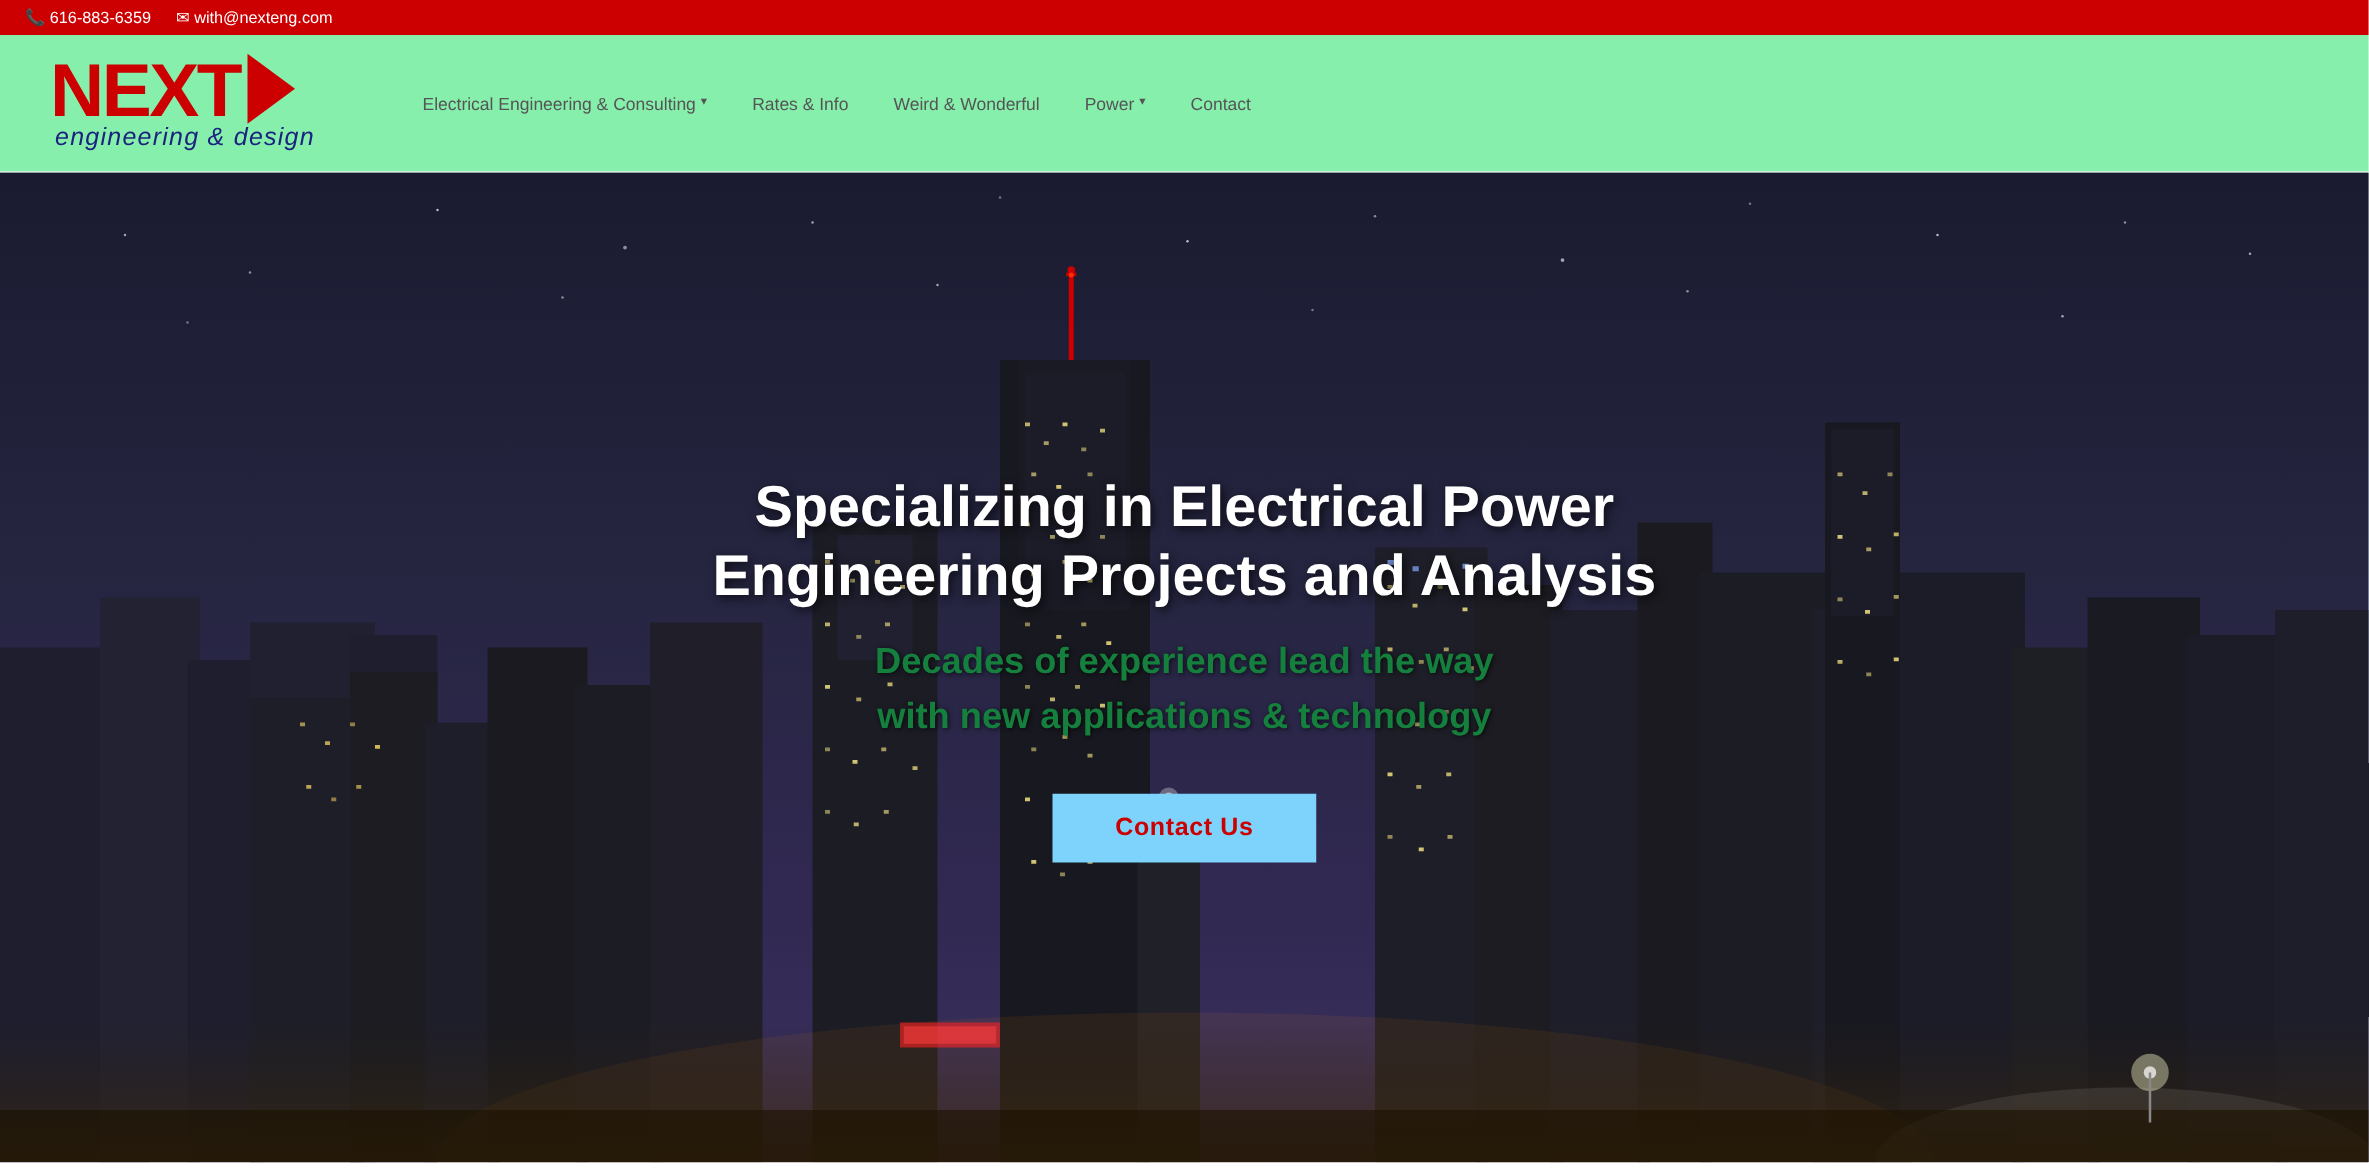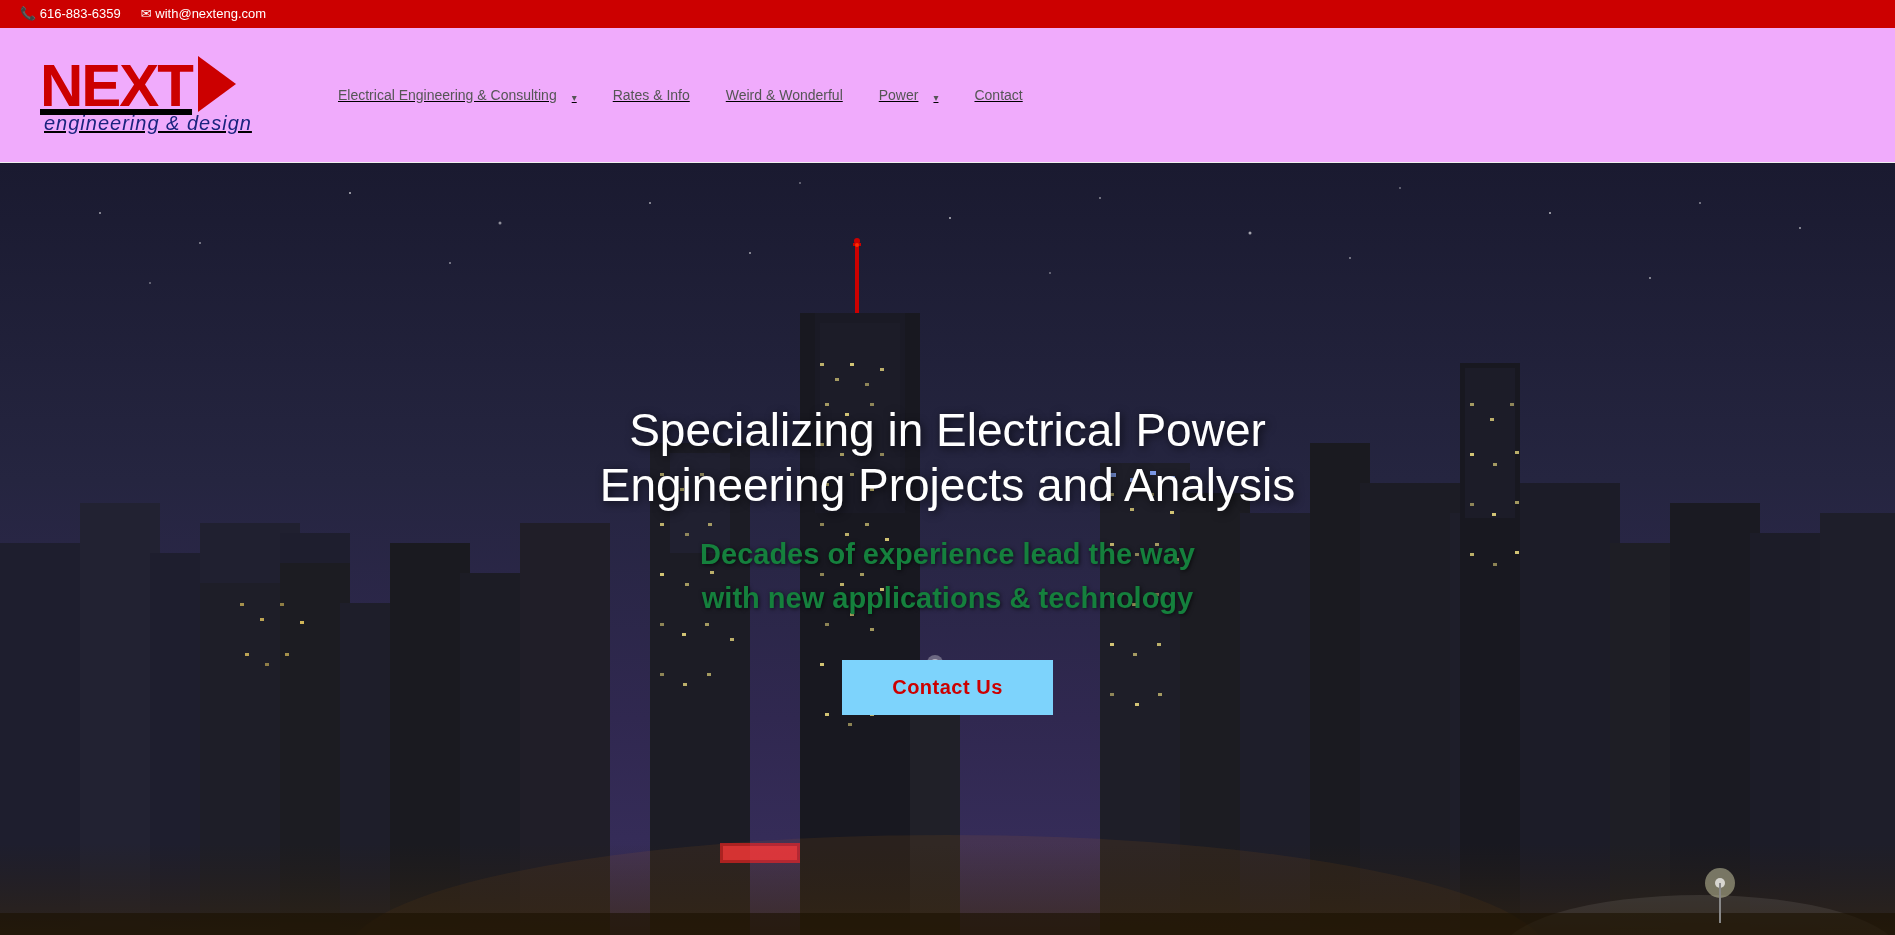--- a/index.html
+++ b/index.html
@@ -12,27 +12,26 @@
       font-size: 13px;
       padding: 6px 20px;
       display: flex;
       align-items: flex-start;
       gap: 20px;
       height: 28px;
     }
 
     
     .header {
-      background: #f0abfc;
+      background: #86efac;
       display: flex;
       align-items: center;
       padding: 10px 40px;
-      height: 135px;
+      height: 110px;
       border-bottom: 1px solid #eee;
-      text-decoration: underline;
     }
     .logo {
       display: flex;
       flex-direction: column;
       align-items: flex-start;
       margin-right: 60px;
       min-width: 220px;
     }
     .logo-top {
       display: flex;
@@ -70,22 +69,22 @@
       align-items: center;
       gap: 0;
       flex: 1;
     }
     .nav-item {
       padding: 10px 18px;
       color: #555;
       font-size: 14px;
       cursor: pointer;
       display: flex;
-      align-items: flex-end;
-      gap: 15px;
+      align-items: flex-start;
+      gap: 4px;
       white-space: nowrap;
       text-decoration: none;
     }
     .nav-chevron {
       font-size: 10px;
       color: #555;
     }
 
     
     .hero {
@@ -117,21 +116,21 @@
     .hero-content {
       position: relative;
       z-index: 10;
       text-align: center;
       color: white;
       max-width: 900px;
       padding: 40px;
     }
     .hero-title {
       font-size: 46px;
-      font-weight: 400;
+      font-weight: 700;
       color: white;
       line-height: 1.2;
       margin-bottom: 20px;
       text-shadow: 2px 2px 8px rgba(0,0,0,0.7);
     }
     .hero-subtitle {
       font-size: 29px;
       color: #15803d;
       font-weight: 600;
       margin-bottom: 40px;

